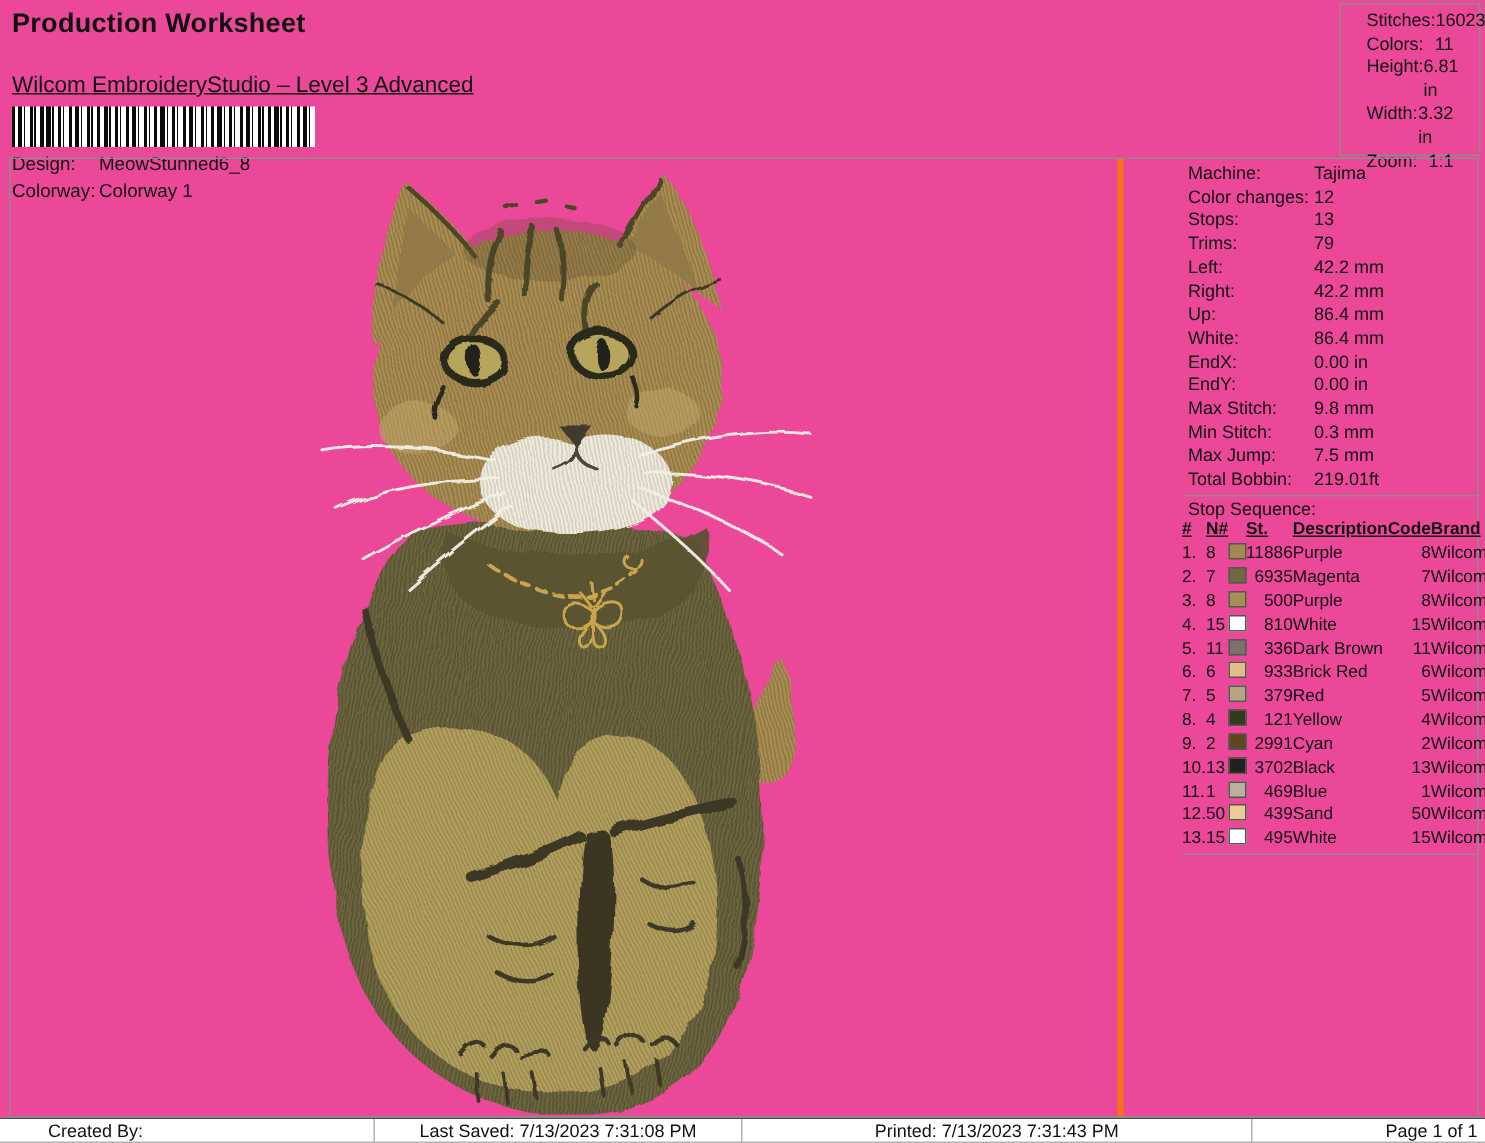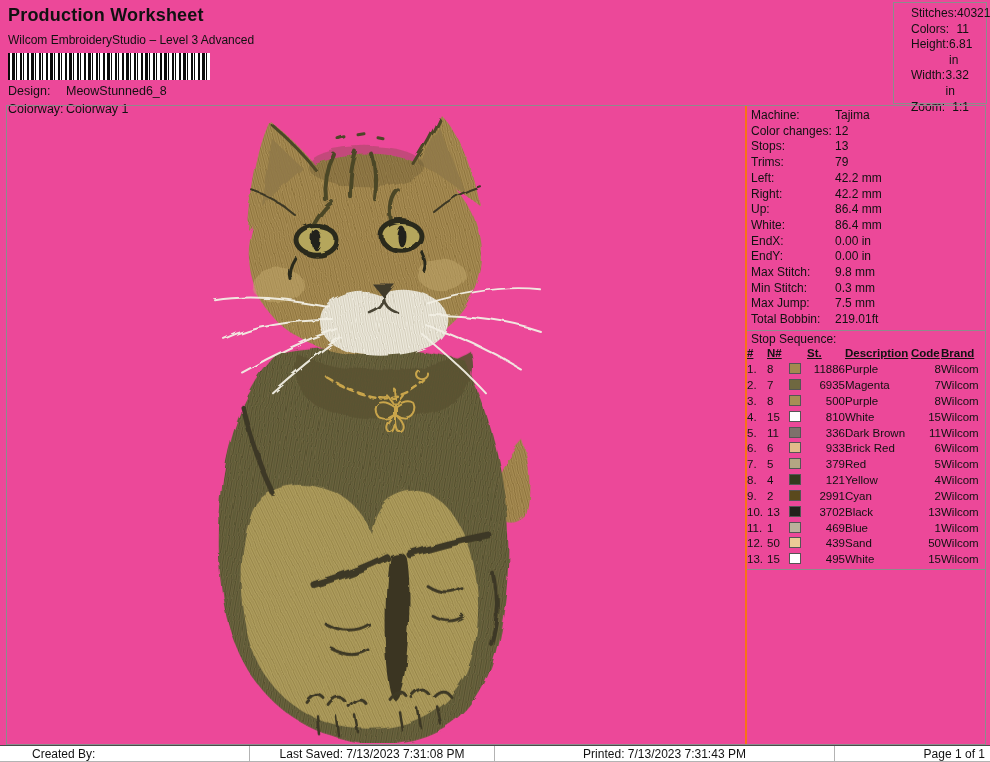--- a/index.html
+++ b/index.html
@@ -4,21 +4,21 @@
 <style>
   * { margin:0; padding:0; box-sizing:border-box; }
   html,body { background:#fff; }
   .page {
     position:relative; width:990px; height:762px; background:#ec4899;
     font-family:"Liberation Sans", sans-serif; color:#111; overflow:hidden;
   }
   
   .header-left { position:absolute; left:8px; top:5px; width:870px; }
   .title { font-size:18px; font-weight:bold; letter-spacing:0.2px; }
-  .subtitle { font-size:12px; margin-top:7px; }
+  .subtitle { font-size:15px; margin-top:22px;text-decoration:underline; }
   .barcode {
     margin-top:6px; width:202px; height:27px;
     background:repeating-linear-gradient(90deg,
       #0a0a0a 0px,#0a0a0a 2px,#fff 2px,#fff 4px,
       #0a0a0a 4px,#0a0a0a 7px,#fff 7px,#fff 8px,
       #0a0a0a 8px,#0a0a0a 9px,#fff 9px,#fff 12px,
       #0a0a0a 12px,#0a0a0a 14px,#fff 14px,#fff 15px,
       #0a0a0a 15px,#0a0a0a 16px,#fff 16px,#fff 19px);
   }
   .meta-row { display:flex; font-size:12.5px; margin-top:4px; }
@@ -31,21 +31,21 @@
   .stats-label { width:53px; }
   
   .main {
     position:absolute; left:6px; top:105px; width:980px; height:640px;
     border:1px solid #8c8c8c;
   }
   .canvas { position:absolute; left:0; top:0; right:240px; bottom:0; overflow:hidden; }
   .cat-svg { position:absolute; left:171px; top:3px; }
   .right-panel {
     position:absolute; right:0; top:0; width:240px; height:100%;
-    border-left:2px solid #f97316; font-size:12px;
+    border-left:4px solid #f97316; font-size:12px;padding-left:39px;
   }
   .machine-info { padding:2px 0 2px 4px; }
   .mi-row { display:flex; line-height:15.7px; }
   .mi-label { width:84px; }
   .ss-title { border-top:1px solid #8c8c8c; padding:1px 0 0 4px; line-height:14.5px; }
   .ss-table-wrap { border-bottom:1px solid #8c8c8c; padding-bottom:1px; }
   table.ss { width:100%; border-collapse:collapse; table-layout:auto; font-size:11.5px; }
   table.ss th, table.ss td { padding:0; line-height:15.85px; white-space:nowrap; font-weight:normal; }
   table.ss th { font-weight:bold; text-decoration:underline; text-align:left; }
   td.c-num, th.c-num { padding-left:4px; width:20px; }
@@ -88,21 +88,21 @@
     </div>
     <div class="meta-row">
       <span class="meta-label">Colorway:</span>
       <span>Colorway 1</span>
     </div>
   </div>
 
   <div class="stats-box">
     <div class="stats-row">
         <span class="stats-label">Stitches:</span>
-        <span>40321</span>
+        <span>16023</span>
       </div>
     <div class="stats-row">
         <span class="stats-label">Colors:</span>
         <span>11</span>
       </div>
     <div class="stats-row">
         <span class="stats-label">Height:</span>
         <span>6.81 in</span>
       </div>
     <div class="stats-row">

